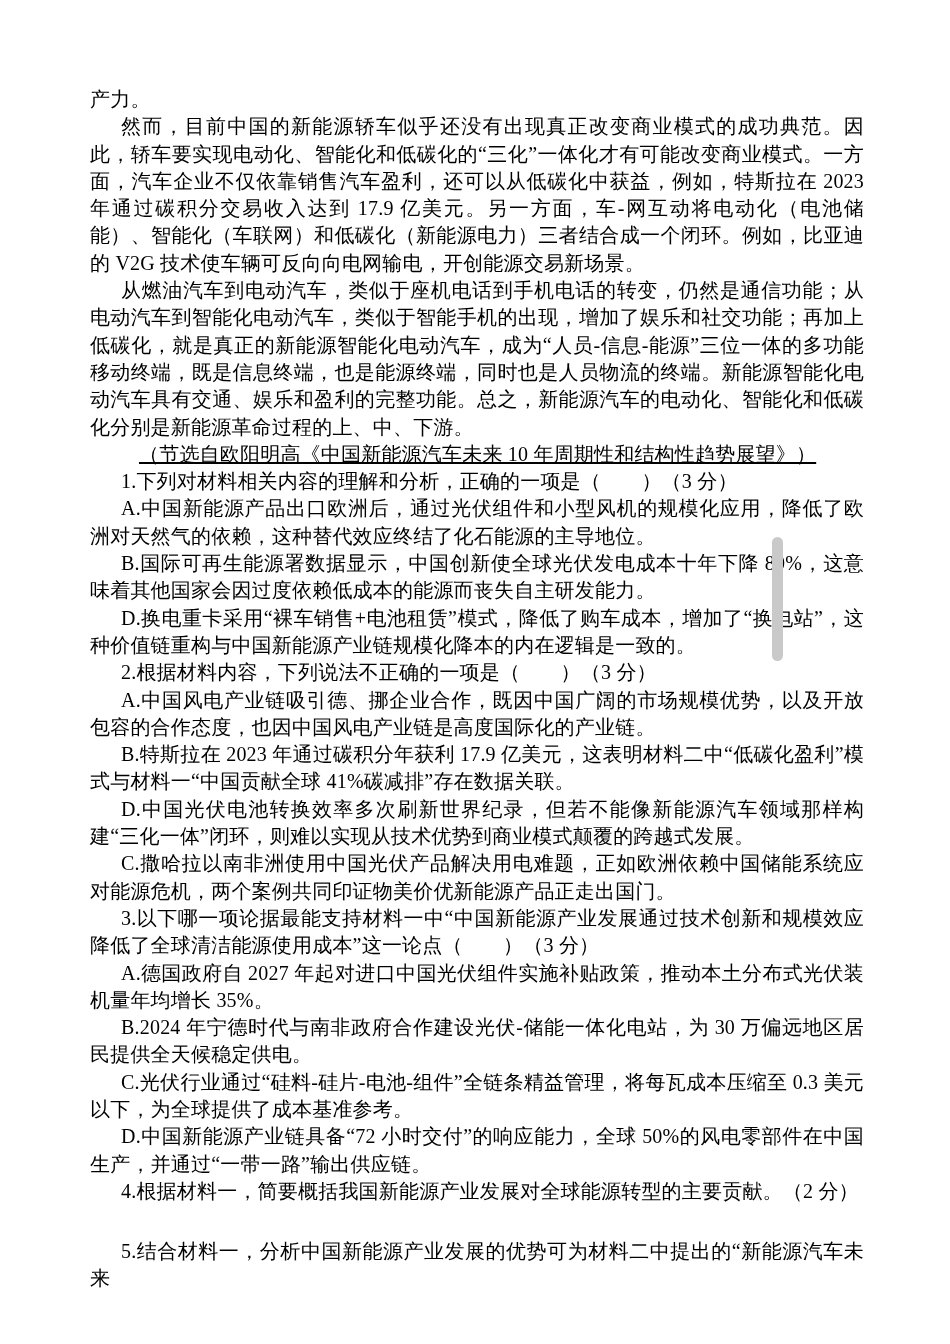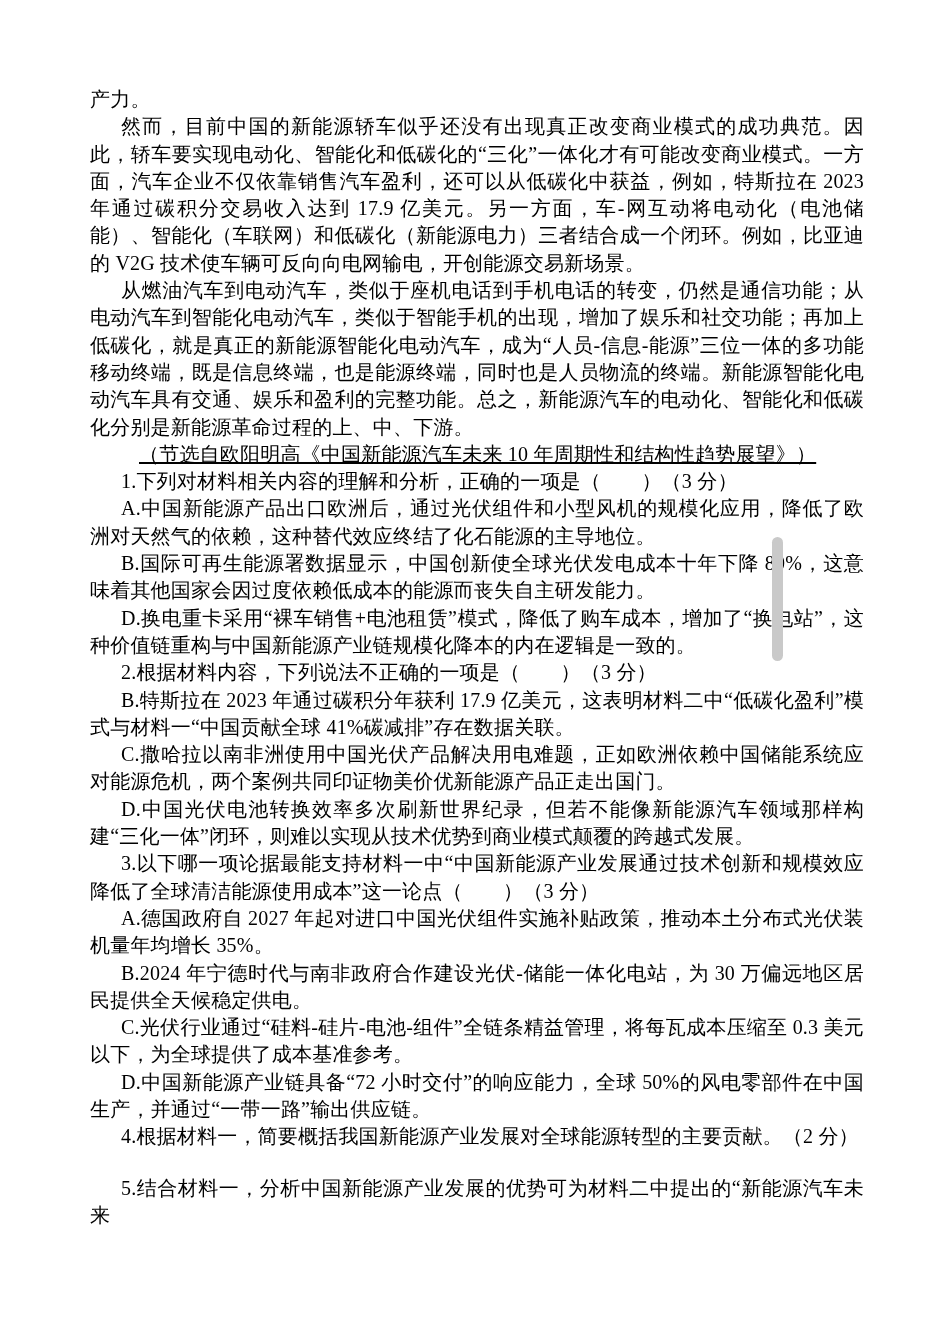--- a/index.html
+++ b/index.html
@@ -39,21 +39,21 @@
     text-indent: 0;
   }
   .content p.citation {
     text-indent: 2.45em;
     text-decoration: underline;
   }
   .content p.question {
     font-weight: normal;
   }
   .content p.gap-above {
-    margin-top: 24px;
+    margin-top: 33px;
   }
   .scrollbar-thumb {
     position: absolute;
     right: 3px;
     top: 537px;
     width: 11px;
     height: 124px;
     background: #c9c9c9;
     border-radius: 6px;
   }
@@ -71,23 +71,24 @@
     <p>从燃油汽车到电动汽车，类似于座机电话到手机电话的转变，仍然是通信功能；从电动汽车到智能化电动汽车，类似于智能手机的出现，增加了娱乐和社交功能；再加上低碳化，就是真正的新能源智能化电动汽车，成为“人员-信息-能源”三位一体的多功能移动终端，既是信息终端，也是能源终端，同时也是人员物流的终端。新能源智能化电动汽车具有交通、娱乐和盈利的完整功能。总之，新能源汽车的电动化、智能化和低碳化分别是新能源革命过程的上、中、下游。</p>
 
     <p class="citation">（节选自欧阳明高《中国新能源汽车未来 10 年周期性和结构性趋势展望》）</p>
 
     <p class="question">1.下列对材料相关内容的理解和分析，正确的一项是（　　）（3 分）</p>
     <p>A.中国新能源产品出口欧洲后，通过光伏组件和小型风机的规模化应用，降低了欧洲对天然气的依赖，这种替代效应终结了化石能源的主导地位。</p>
     <p>B.国际可再生能源署数据显示，中国创新使全球光伏发电成本十年下降 80%，这意味着其他国家会因过度依赖低成本的能源而丧失自主研发能力。</p>
     <p>D.换电重卡采用“裸车销售+电池租赁”模式，降低了购车成本，增加了“换电站”，这种价值链重构与中国新能源产业链规模化降本的内在逻辑是一致的。</p>
 
     <p class="question">2.根据材料内容，下列说法不正确的一项是（　　）（3 分）</p>
+    <p>A.中国风电产业链吸引德、挪企业合作，既因中国广阔的市场规模优势，以及开放包容的合作态度，也因中国风电产业链是高度国际化的产业链。</p>
     <p>B.特斯拉在 2023 年通过碳积分年获利 17.9 亿美元，这表明材料二中“低碳化盈利”模式与材料一“中国贡献全球 41%碳减排”存在数据关联。</p>
+    <p>D.中国光伏电池转换效率多次刷新世界纪录，但若不能像新能源汽车领域那样构建“三化一体”闭环，则难以实现从技术优势到商业模式颠覆的跨越式发展。</p>
     <p>C.撒哈拉以南非洲使用中国光伏产品解决用电难题，正如欧洲依赖中国储能系统应对能源危机，两个案例共同印证物美价优新能源产品正走出国门。</p>
-    <p>D.中国光伏电池转换效率多次刷新世界纪录，但若不能像新能源汽车领域那样构建“三化一体”闭环，则难以实现从技术优势到商业模式颠覆的跨越式发展。</p>
 
     <p class="question">3.以下哪一项论据最能支持材料一中“中国新能源产业发展通过技术创新和规模效应降低了全球清洁能源使用成本”这一论点（　　）（3 分）</p>
     <p>A.德国政府自 2027 年起对进口中国光伏组件实施补贴政策，推动本土分布式光伏装机量年均增长 35%。</p>
     <p>B.2024 年宁德时代与南非政府合作建设光伏-储能一体化电站，为 30 万偏远地区居民提供全天候稳定供电。</p>
     <p>C.光伏行业通过“硅料-硅片-电池-组件”全链条精益管理，将每瓦成本压缩至 0.3 美元以下，为全球提供了成本基准参考。</p>
     <p>D.中国新能源产业链具备“72 小时交付”的响应能力，全球 50%的风电零部件在中国生产，并通过“一带一路”输出供应链。</p>
 
     <p class="question">4.根据材料一，简要概括我国新能源产业发展对全球能源转型的主要贡献。（2 分）</p>
 
     <p class="question gap-above">5.结合材料一，分析中国新能源产业发展的优势可为材料二中提出的“新能源汽车未来</p>

